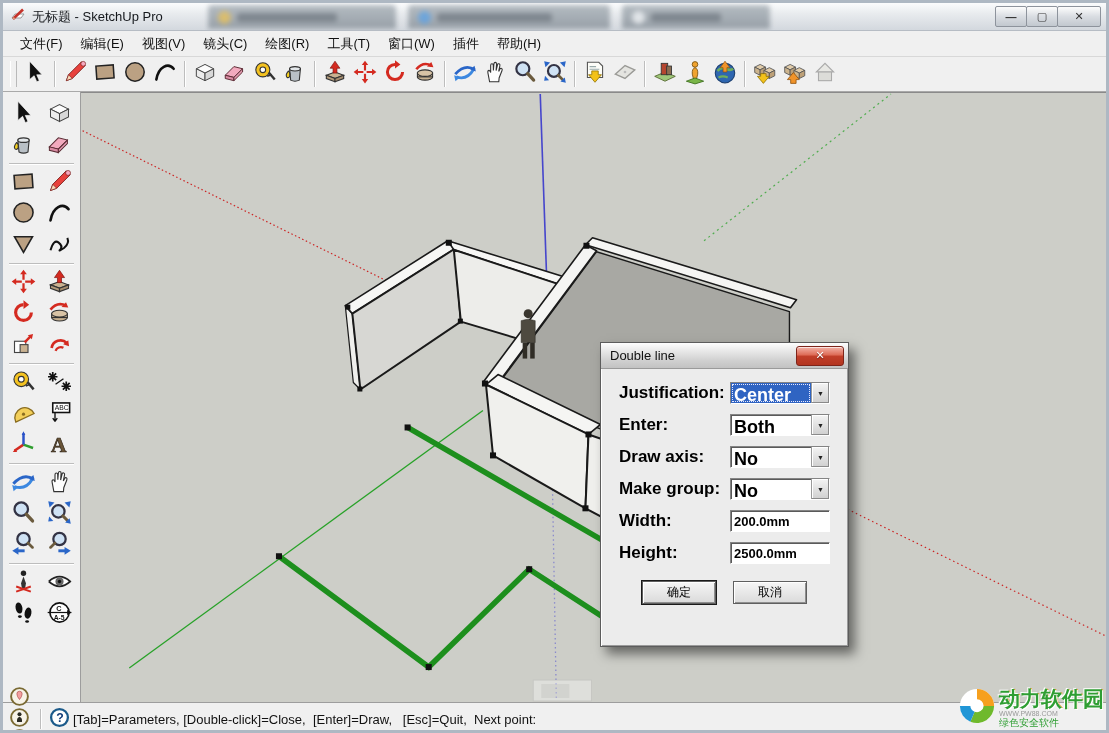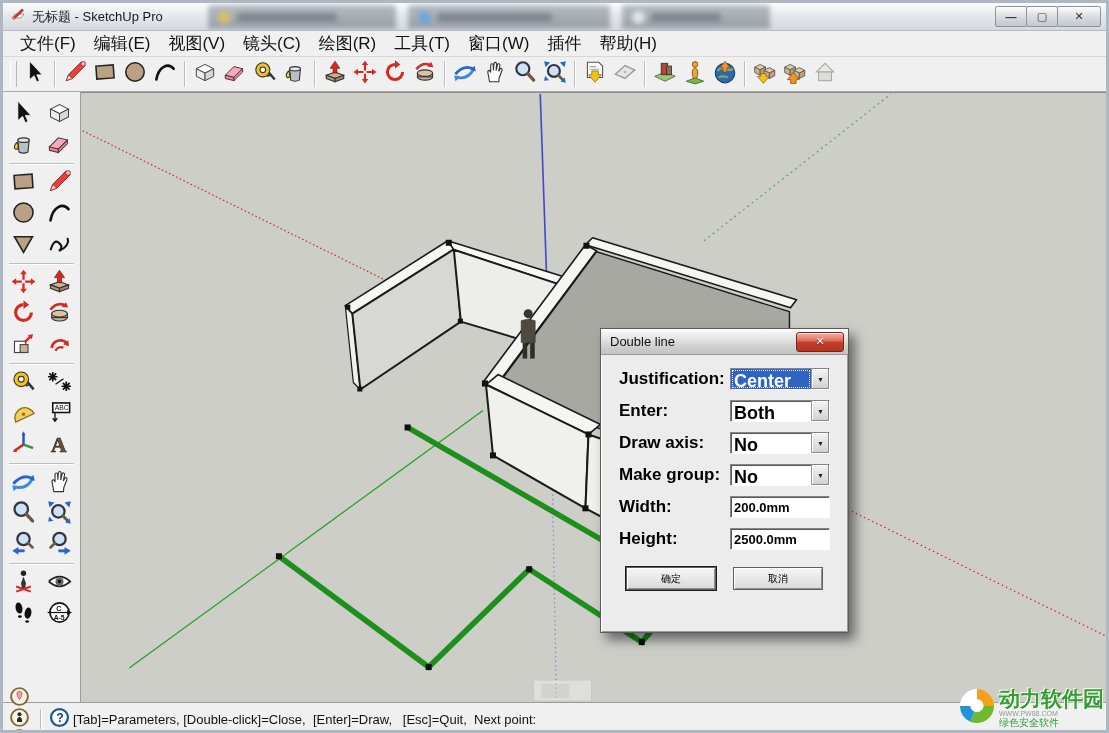--- a/index.html
+++ b/index.html
@@ -14,37 +14,37 @@
   .bg-tab{border-radius:4px 4px 0 0;background:linear-gradient(180deg,#aab2b9,#8d969e);display:flex;align-items:center;gap:6px;padding:0 10px;}
   .bg-tab .dot{width:13px;height:13px;border-radius:50%;}
   .bg-tab .blob{height:9px;border-radius:3px;background:#6e7780;}
   #win-buttons{margin-left:auto;display:flex;padding-right:5px;gap:0;z-index:3;}
   .winbtn{width:30px;height:19px;border:1px solid #8d939c;border-radius:2px;margin-left:-1px;
           background:linear-gradient(180deg,#fdfdfd,#d9dde2 50%,#c2c8cf);display:flex;align-items:center;justify-content:center;
           font-size:11px;color:#333;font-weight:bold;}
   .winbtn.close{width:42px;}
   
   #menubar{height:25px;background:#f0f0f0;border-bottom:1px solid #d8d8d8;display:flex;align-items:center;padding-left:8px;}
-  .menu-item{font-size:17px;color:#111;padding:3px 9px;white-space:nowrap;}
+  .menu-item{font-size:13px;color:#111;padding:3px 9px;white-space:nowrap;}
   
   #toolbar{height:34px;background:#f0f0f0;border-bottom:1px solid #a9a9a9;display:flex;align-items:center;padding-left:4px;}
   .tb-grip{width:5px;height:26px;border-left:1px solid #fff;border-right:1px solid #b9b9b9;margin:0 3px;}
   .tb-group{display:flex;align-items:center;}
   .tb-sep{width:1px;height:26px;background:#bdbdbd;border-right:1px solid #fff;margin:0 4px;}
   .tbtn{width:30px;height:30px;display:flex;align-items:center;justify-content:center;}
   
   #main{position:relative;display:flex;height:610px;}
   #palette{width:78px;background:#f0f0f0;border-right:1px solid #9d9d9d;padding-top:6px;box-sizing:border-box;}
   .pal-row{display:flex;justify-content:center;gap:4px;margin:1px 0;}
   .pbtn{width:32px;height:30px;display:flex;align-items:center;justify-content:center;}
   .pal-sep{height:1px;background:#bdbdbd;border-bottom:1px solid #fff;margin:3px 6px;}
   #viewport{position:relative;flex:1;background:#cdcec8;border-top:1px solid #8a8a8a;overflow:hidden;}
   #viewport svg{display:block;}
   
-  #dialog{position:absolute;left:597px;top:236px;width:249px;height:305px;background:#ececec;z-index:20;
+  #dialog{position:absolute;left:597px;top:250px;width:249px;height:305px;background:#ececec;z-index:20;
           border:1px solid #5c5c5c;box-shadow:inset 1px 1px 0 #ffffff,inset -1px -1px 0 #9a9a9a,6px 7px 11px rgba(0,0,0,.5);
           box-sizing:border-box;}
   #dialog-titlebar{height:25px;background:linear-gradient(180deg,#fdfdfd,#d0d0d0 70%,#c2c2c2);
                    border-bottom:1px solid #9a9a9a;display:flex;align-items:center;}
   #dialog-title{font-size:13px;color:#111;padding-left:9px;}
   #dialog-close{margin-left:auto;margin-right:4px;width:46px;height:18px;border-radius:3px;border:1px solid #7e241a;
                 background:linear-gradient(180deg,#f3b3a8 0%,#dd6a55 45%,#c13f2a 50%,#b33520 100%);
                 box-shadow:inset 0 1px 0 rgba(255,255,255,.65);display:flex;align-items:center;justify-content:center;
                 color:#fff;font-size:11px;font-weight:bold;text-shadow:0 1px 1px #6f180e;}
   #dialog-body{padding:13px 18px 0 18px;}
@@ -54,23 +54,23 @@
           box-shadow:inset 1px 1px 0 #5a5a5a;box-sizing:border-box;}
   .combo{width:100px;height:22px;display:flex;align-items:stretch;}
   .cval{flex:1;font-size:18px;font-weight:bold;color:#000;padding:2px 0 0 3px;white-space:nowrap;overflow:hidden;}
   .cval.hl{background:#2f64c2;color:#fff;outline:1px dotted #e8e8ff;outline-offset:-2px;}
   .cbtn{width:17px;background:linear-gradient(180deg,#f4f4f4,#cfcfcf);border-left:1px solid #9a9a9a;
         box-shadow:inset -1px -1px 0 #8a8a8a,inset 1px 1px 0 #fff;display:flex;align-items:center;justify-content:center;
         font-size:7px;color:#222;}
   .tinput{width:100px;height:22px;font-size:13px;font-weight:bold;color:#000;padding:0 0 0 3px;
           font-family:"Liberation Sans","DejaVu Sans",sans-serif;}
   #dialog-buttons{display:flex;justify-content:center;gap:17px;margin-top:17px;}
-  .dbtn{width:90px;height:23px;background:linear-gradient(180deg,#f6f6f6,#dadada);border:1px solid #5f5f5f;
+  .dbtn{width:74px;height:23px;background:linear-gradient(180deg,#f6f6f6,#dadada);border:1px solid #5f5f5f;
         box-shadow:inset 1px 1px 0 #fff,inset -1px -1px 0 #8e8e8e;display:flex;align-items:center;justify-content:center;
-        font-size:10px;color:#000;box-sizing:border-box;}
+        font-size:12px;color:#000;box-sizing:border-box;}
   .dbtn.default{outline:1px solid #1a1a1a;outline-offset:0;}
   
   #statusbar{height:32px;background:#f0f0f0;border-top:1px solid #9d9d9d;display:flex;align-items:center;padding:0 6px;position:relative;}
   .st-icon{width:21px;height:21px;margin-right:3px;display:flex;align-items:center;justify-content:center;}
   .st-sep{width:1px;height:20px;background:#bdbdbd;border-right:1px solid #fff;margin:0 7px;}
   #status-hint{font-size:13px;color:#111;white-space:pre;}
   #length-group{margin-left:auto;display:flex;align-items:center;margin-right:112px;}
   #length-label{font-size:13px;color:#111;margin:0 8px 0 10px;}
   #length-value{width:126px;height:20px;font-size:13px;color:#111;display:flex;align-items:center;padding-left:4px;}
   

